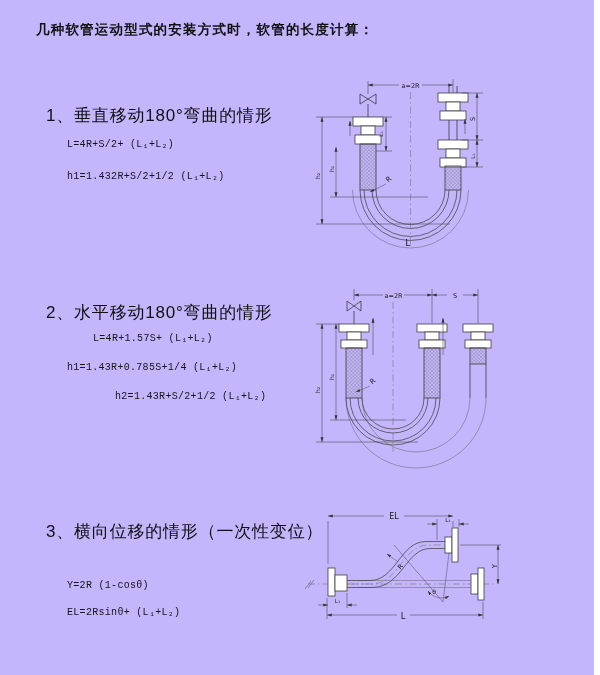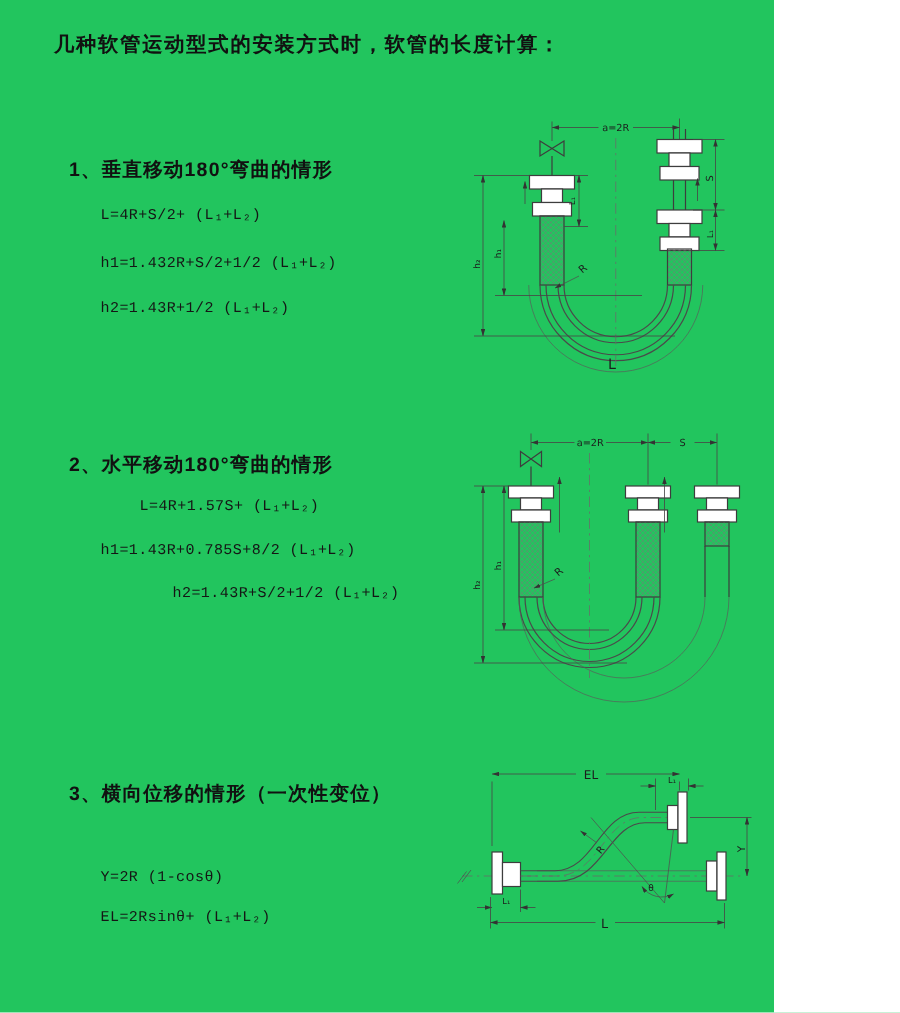--- a/index.html
+++ b/index.html
@@ -1,19 +1,19 @@
 <!DOCTYPE html>
 <html><head>
 <meta charset="utf-8">
 <style>
   html,body{margin:0;padding:0;background:#fff;}
-  .page{position:relative;width:516px;height:675px;background:#22c55e;overflow:hidden;
+  .page{position:relative;width:594px;height:675px;background:#c4b5fd;overflow:hidden;
         font-family:"Liberation Sans",sans-serif;color:#111;}
   .t{position:absolute;font-size:13.5px;font-weight:700;letter-spacing:1.2px;white-space:nowrap;}
-  .h{position:absolute;font-size:13px;font-weight:700;letter-spacing:0.8px;white-space:nowrap;}
+  .h{position:absolute;font-size:17px;font-weight:400;letter-spacing:0.8px;white-space:nowrap;}
   .f{position:absolute;font-size:10px;font-weight:400;letter-spacing:0.3px;white-space:nowrap;color:#151515;font-family:Liberation Mono, monospace;}
   svg{position:absolute;overflow:visible;}
   .dim{stroke:#474747;stroke-width:0.55;fill:none;}
   .pipe{stroke:#3d3d3d;stroke-width:0.8;fill:none;}
   .fit{fill:#ffffff;stroke:#3d3d3d;stroke-width:0.8;}
   .hose{stroke:#4a4a4a;stroke-width:0.8;fill:none;}
   .phan{stroke:#5a5a5a;stroke-width:0.45;fill:none;}
   .thin{stroke:#4f4f4f;stroke-width:0.5;fill:none;}
   .cl{stroke:#6a6a6a;stroke-width:0.5;stroke-dasharray:7 3 1.5 3;fill:none;}
   .lbl{fill:#1c1c1c;font-family:"DejaVu Sans",sans-serif;}
@@ -21,25 +21,24 @@
 </head>
 <body>
 
 <div class="page">
 
   <div class="t" style="left:36px;top:21px;">几种软管运动型式的安装方式时，软管的长度计算：</div>
 
   <div class="h" style="left:46px;top:104px;">1、垂直移动180°弯曲的情形</div>
   <div class="f" style="left:67px;top:139px;">L=4R+S/2+ (L₁+L₂)</div>
   <div class="f" style="left:67px;top:171px;">h1=1.432R+S/2+1/2 (L₁+L₂)</div>
-  <div class="f" style="left:67px;top:201px;">h2=1.43R+1/2 (L₁+L₂)</div>
 
   <div class="h" style="left:46px;top:301px;">2、水平移动180°弯曲的情形</div>
   <div class="f" style="left:67px;top:333px;margin-left:26px;">L=4R+1.57S+ (L₁+L₂)</div>
-  <div class="f" style="left:67px;top:362px;">h1=1.43R+0.785S+8/2 (L₁+L₂)</div>
+  <div class="f" style="left:67px;top:362px;">h1=1.43R+0.785S+1/4 (L₁+L₂)</div>
   <div class="f" style="left:67px;top:391px;padding-left:48px;">h2=1.43R+S/2+1/2 (L₁+L₂)</div>
 
   <div class="h" style="left:46px;top:520px;">3、横向位移的情形（一次性变位）</div>
   <div class="f" style="left:67px;top:580px;">Y=2R (1-cosθ)</div>
   <div class="f" style="left:67px;top:607px;">EL=2Rsinθ+ (L₁+L₂)</div>
 
   <svg style="left:306px;top:66px;" width="280" height="190" viewBox="0 0 280 190">
     <defs>
       <marker id="a1" viewBox="0 0 10 6" refX="9.5" refY="3" markerWidth="9" markerHeight="5.5" orient="auto-start-reverse">
         <path d="M0 0L10 3L0 6Z" fill="#333"></path>

